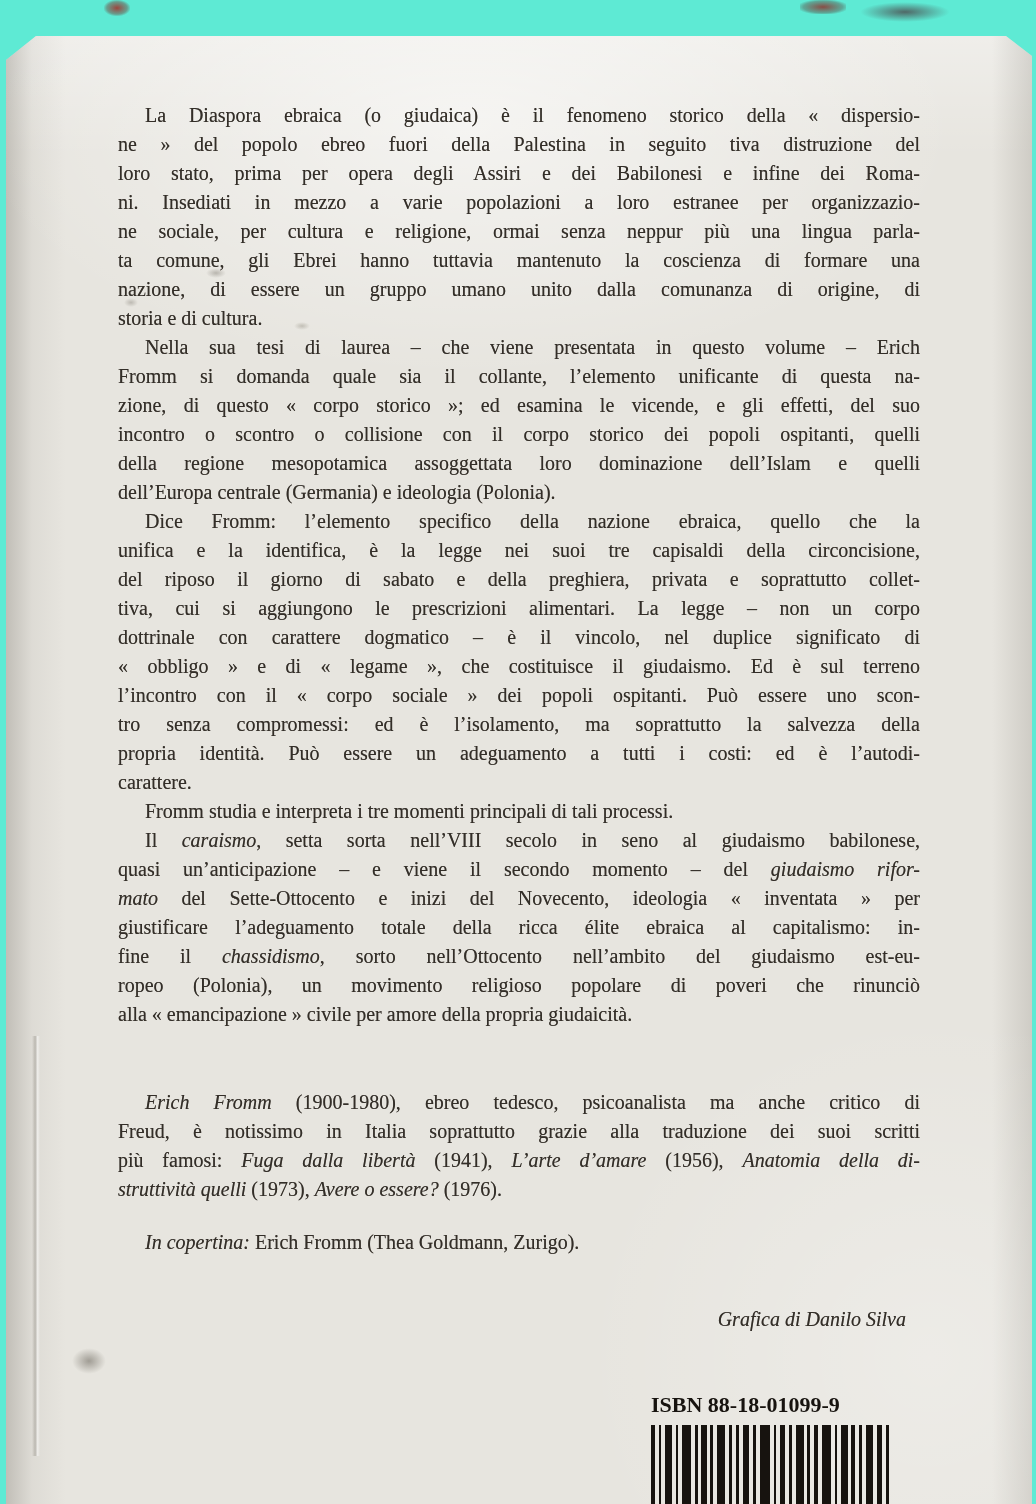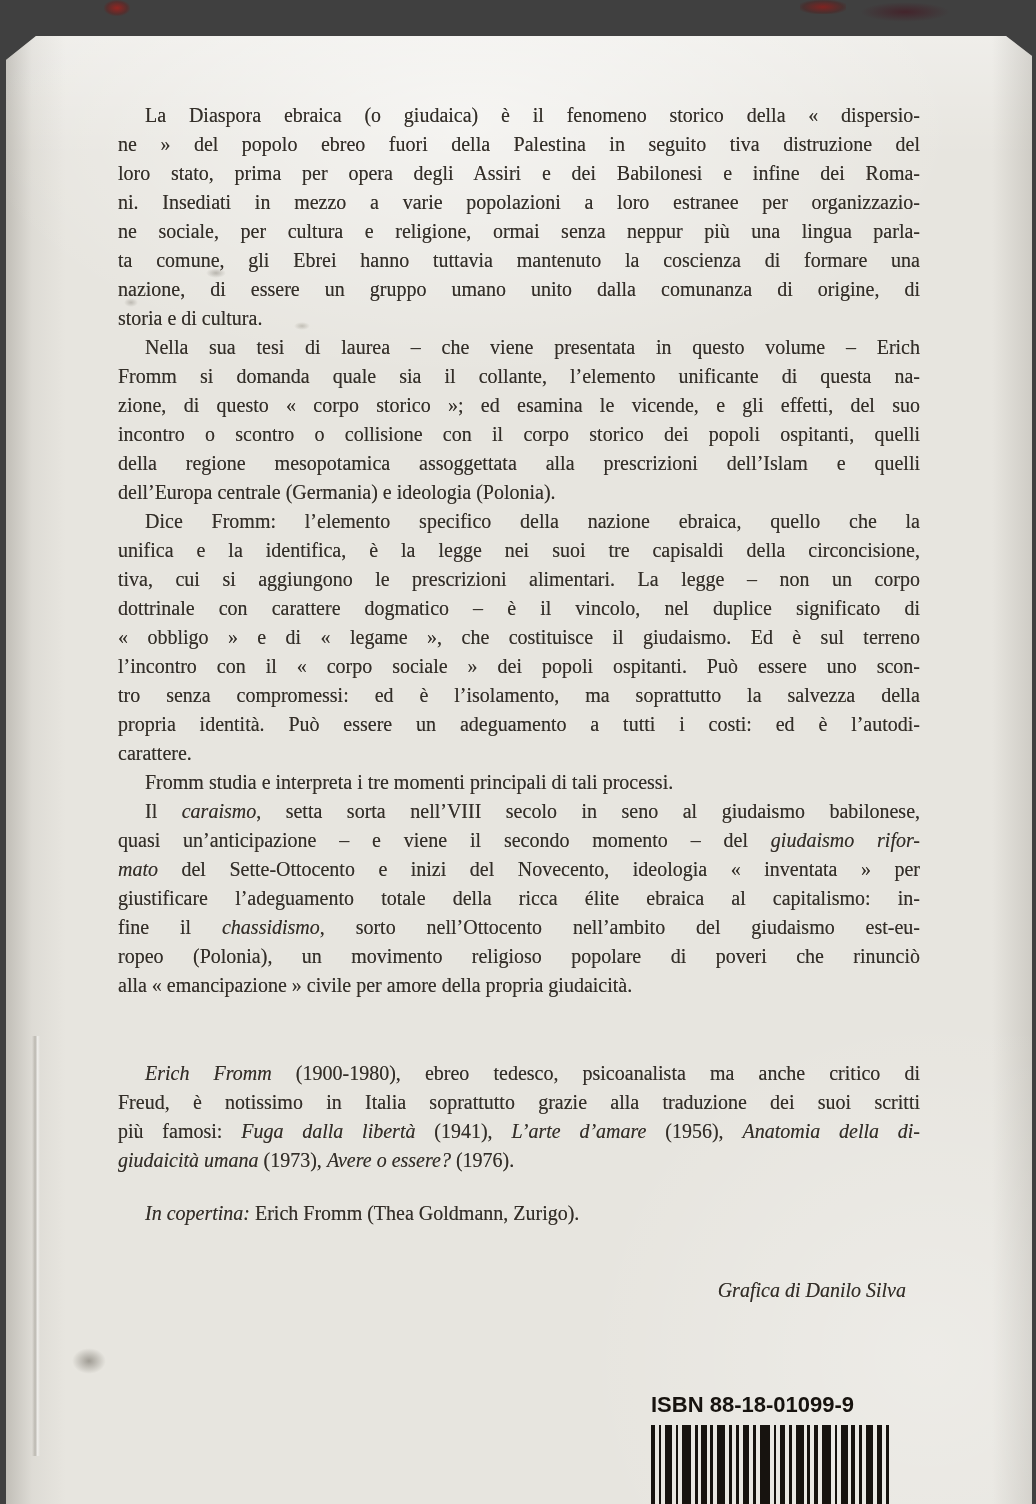--- a/index.html
+++ b/index.html
@@ -1,18 +1,18 @@
 <!DOCTYPE html>
 <html><head>
 <meta charset="utf-8">
 <style>
   html,body { margin:0; padding:0; background:#090706; }
   .photo {
     position:relative; width:1036px; height:1504px;
-    background:#404040; overflow:hidden;
+    background:#5eead4; overflow:hidden;
     font-family:"Liberation Serif","DejaVu Serif",serif;
   }
   
   .artifact { position:absolute; pointer-events:none; }
   .artifact.a1 { left:104px; top:0; width:26px; height:16px;
     background:radial-gradient(ellipse at center, rgba(170,30,25,.8), rgba(120,15,12,.35) 55%, transparent 75%); }
   .artifact.a2 { left:800px; top:0; width:46px; height:14px;
     background:radial-gradient(ellipse at center, rgba(150,25,22,.75), rgba(90,12,10,.3) 60%, transparent 80%); }
   .artifact.a3 { left:860px; top:2px; width:90px; height:20px;
     background:radial-gradient(ellipse at center, rgba(70,18,30,.6), transparent 70%); }
@@ -56,21 +56,21 @@
   .line.last { text-align-last:left; }
   .line.first { text-indent:27px; }
   .it { font-style:italic; }
 
   .bio { margin-top:59px; }
   .credits { margin-top:24px; }
   .line.right { text-align-last:right; padding-right:14px;margin-top:48px; }
 
   .isbn-group { position:absolute; left:645px; top:1356px; width:246px; }
   .isbn-label {
-    font-family:Liberation Sans, sans-serif;
+    font-family:Liberation Serif, serif;
     font-weight:bold; font-size:22px; line-height:26px; color:#17130f;
     letter-spacing:0; white-space:nowrap;
   }
   .barcode {
     margin-top:7px; width:238px; height:79px;
     display:flex; justify-content:space-between; align-items:stretch;
     overflow:hidden;
   }
   .bar { background:#17130f; height:100%; flex:0 0 auto; }
 </style>
@@ -99,26 +99,27 @@
             <div class="line"><span>ne sociale, per cultura e religione, ormai senza neppur più una lingua parla-</span></div>
             <div class="line"><span>ta comune, gli Ebrei hanno tuttavia mantenuto la coscienza di formare una</span></div>
             <div class="line"><span>nazione, di essere un gruppo umano unito dalla comunanza di origine, di</span></div>
             <div class="line last"><span>storia e di cultura.</span></div>
           </div>
           <div class="para">
             <div class="line first"><span>Nella sua tesi di laurea – che viene presentata in questo volume – Erich</span></div>
             <div class="line"><span>Fromm si domanda quale sia il collante, l’elemento unificante di questa na-</span></div>
             <div class="line"><span>zione, di questo « corpo storico »; ed esamina le vicende, e gli effetti, del suo</span></div>
             <div class="line"><span>incontro o scontro o collisione con il corpo storico dei popoli ospitanti, quelli</span></div>
-            <div class="line"><span>della regione mesopotamica assoggettata alla prescrizioni dell’Islam e quelli</span></div>
+            <div class="line"><span>della regione mesopotamica assoggettata loro dominazione dell’Islam e quelli</span></div>
             <div class="line last"><span>dell’Europa centrale (Germania) e ideologia (Polonia).</span></div>
           </div>
           <div class="para">
             <div class="line first"><span>Dice Fromm: l’elemento specifico della nazione ebraica, quello che la</span></div>
             <div class="line"><span>unifica e la identifica, è la legge nei suoi tre capisaldi della circoncisione,</span></div>
+            <div class="line"><span>del riposo il giorno di sabato e della preghiera, privata e soprattutto collet-</span></div>
             <div class="line"><span>tiva, cui si aggiungono le prescrizioni alimentari. La legge – non un corpo</span></div>
             <div class="line"><span>dottrinale con carattere dogmatico – è il vincolo, nel duplice significato di</span></div>
             <div class="line"><span>« obbligo » e di « legame », che costituisce il giudaismo. Ed è sul terreno</span></div>
             <div class="line"><span>l’incontro con il « corpo sociale » dei popoli ospitanti. Può essere uno scon-</span></div>
             <div class="line"><span>tro senza compromessi: ed è l’isolamento, ma soprattutto la salvezza della</span></div>
             <div class="line"><span>propria identità. Può essere un adeguamento a tutti i costi: ed è l’autodi-</span></div>
             <div class="line last"><span>carattere.</span></div>
           </div>
           <div class="para">
             <div class="line first last"><span>Fromm studia e interpreta i tre momenti principali di tali processi.</span></div>
@@ -131,21 +132,21 @@
             <div class="line"><span>fine il </span><span class="it">chassidismo</span><span>, sorto nell’Ottocento nell’ambito del giudaismo est-eu-</span></div>
             <div class="line"><span>ropeo (Polonia), un movimento religioso popolare di poveri che rinunciò</span></div>
             <div class="line last"><span>alla « emancipazione » civile per amore della propria giudaicità.</span></div>
           </div>
         </div>
       <div class="bio">
           <div class="para">
             <div class="line first"><span class="it">Erich Fromm</span><span> (1900-1980), ebreo tedesco, psicoanalista ma anche critico di</span></div>
             <div class="line"><span>Freud, è notissimo in Italia soprattutto grazie alla traduzione dei suoi scritti</span></div>
             <div class="line"><span>più famosi: </span><span class="it">Fuga dalla libertà</span><span> (1941), </span><span class="it">L’arte d’amare</span><span> (1956), </span><span class="it">Anatomia della di-</span></div>
-            <div class="line last"><span class="it">giudaicità umana</span><span> (1973), </span><span class="it">Avere o essere?</span><span> (1976).</span></div>
+            <div class="line last"><span class="it">struttività quelli</span><span> (1973), </span><span class="it">Avere o essere?</span><span> (1976).</span></div>
           </div>
         </div>
       <div class="credits">
           <div class="para">
             <div class="line first last"><span class="it">In copertina:</span><span> Erich Fromm (Thea Goldmann, Zurigo).</span></div>
           </div>
           <div class="para">
             <div class="line last right"><span class="it">Grafica di Danilo Silva</span></div>
           </div>
         </div>

